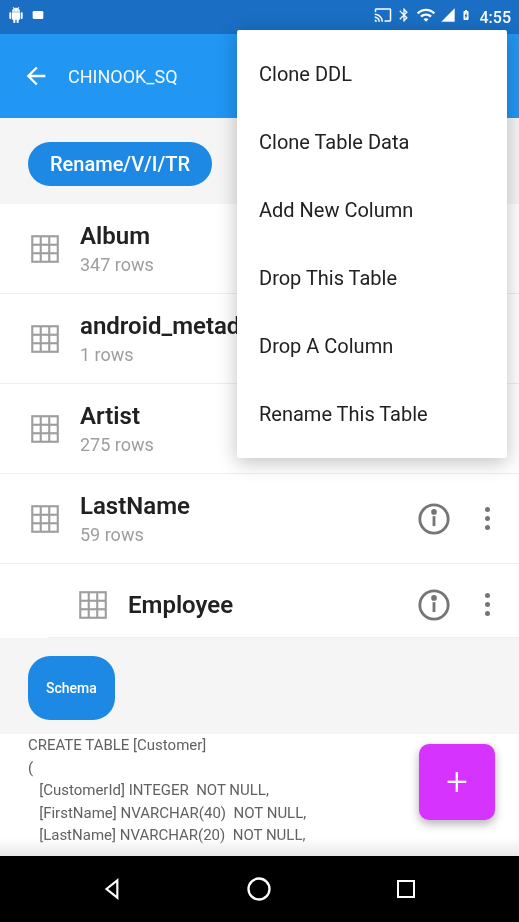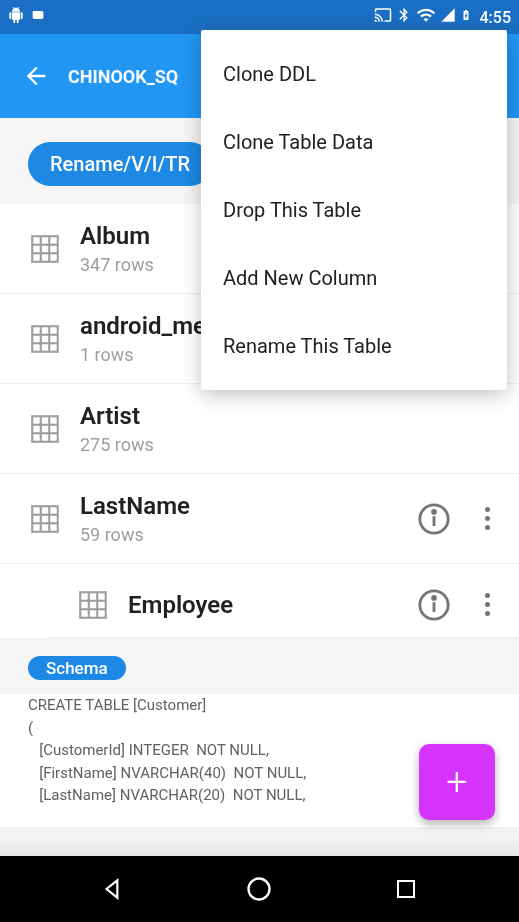--- a/index.html
+++ b/index.html
@@ -35,38 +35,38 @@
     .back-arrow {
       width: 40px;
       height: 40px;
       display: flex;
       align-items: center;
       justify-content: center;
       margin-right: 12px;
     }
     .app-title-block { display: flex; flex-direction: column; }
     .app-title { font-size: 26px; font-weight: 700; letter-spacing: 0.5px; }
-    .app-subtitle { font-size: 18px; font-weight: 700; opacity: 0.95; }
+    .app-subtitle { font-size: 18px; font-weight: 400; opacity: 0.95; }
     .content {
       padding: 0;
       background: #f5f5f5;
     }
     .chip {
       display: inline-block;
       background: #1e88e5;
       color: white;
       border-radius: 22px;
       padding: 10px 22px;
       font-size: 20px;
       font-weight: 500;
       margin: 24px 0 18px 28px;
     }
     .chip.small {
-      padding: 2px 18px;
-      font-size: 17px;
+      padding: 24px 18px;
+      font-size: 14px;
       margin: 18px 0 14px 28px;
     }
     .table-list {
       background: white;
     }
     .table-row {
       display: flex;
       align-items: center;
       padding: 16px 20px 16px 28px;
       border-bottom: 1px solid #eeeeee;
@@ -126,21 +126,21 @@
       justify-content: center;
       color: white;
       font-size: 38px;
       font-weight: 300;
       box-shadow: 0 4px 10px rgba(0,0,0,0.3);
     }
     .context-menu {
       position: absolute;
       top: 30px;
       right: 12px;
-      width: 306px;
+      width: 270px;
       background: white;
       box-shadow: 0 4px 20px rgba(0,0,0,0.25);
       border-radius: 2px;
       padding: 10px 0;
       z-index: 100;
     }
     .menu-item {
       padding: 22px 22px;
       font-size: 20px;
       color: #212121;
@@ -354,22 +354,23 @@
 
 <div class="bottom-fade"></div>
 
 <div class="fab">
   <span>+</span>
 </div>
 
 <div class="context-menu">
   <div class="menu-item">Clone DDL</div>
   <div class="menu-item">Clone Table Data</div>
+  <div class="menu-item">Add New Column</div>
   <div class="menu-item">Drop This Table</div>
-  <div class="menu-item">Add New Column</div>
+  <div class="menu-item">Drop A Column</div>
   <div class="menu-item">Rename This Table</div>
 </div>
 
 <div class="nav-bar">
   <div class="nav-btn">
     <svg width="26" height="26" viewBox="0 0 24 24" fill="none" stroke="white" stroke-width="2">
         <path d="M16 4 L6 12 L16 20 Z" fill="none"></path>
       </svg>
   </div>
   <div class="nav-btn">

